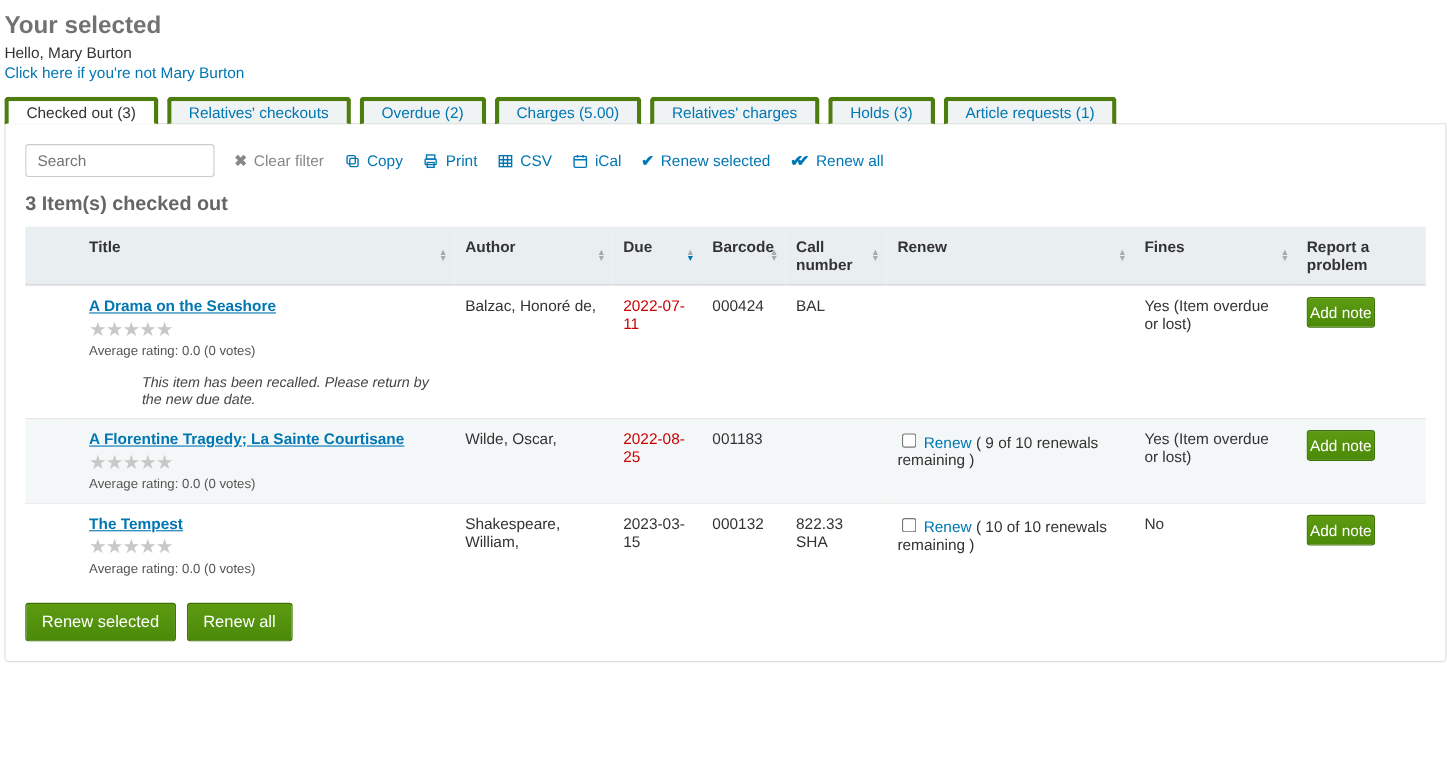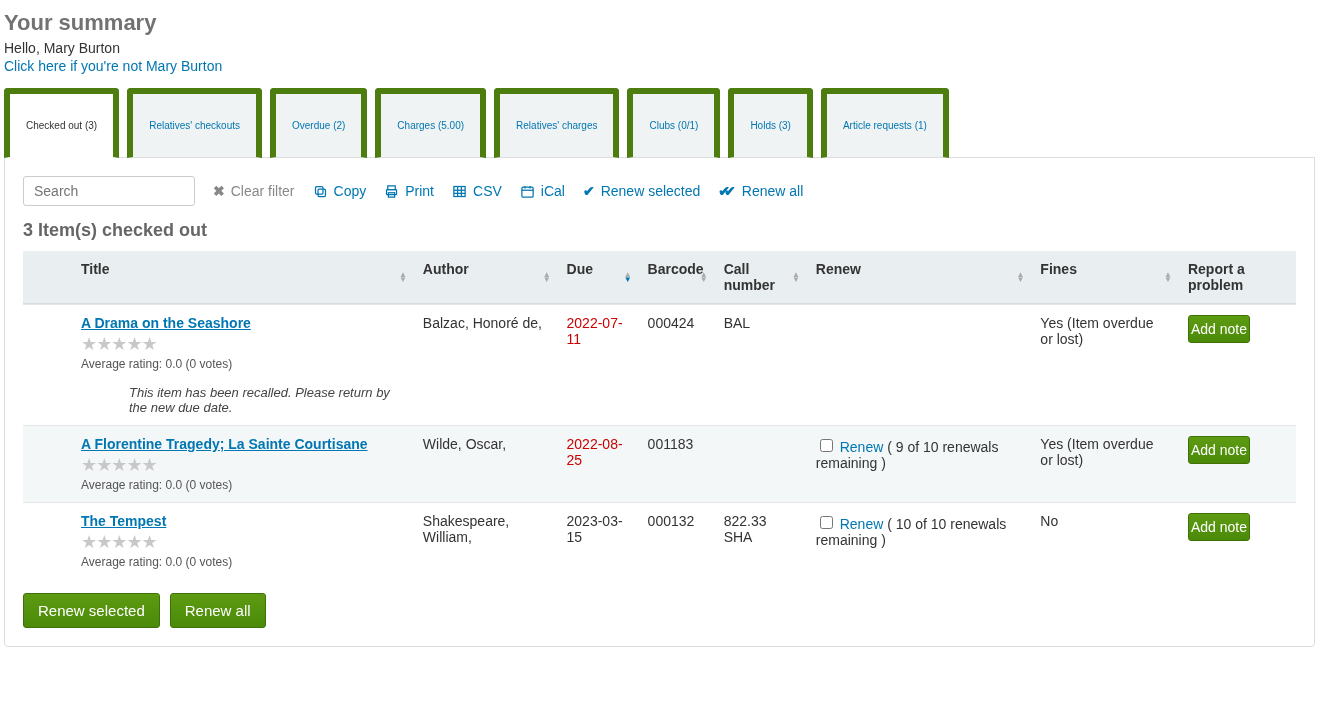--- a/index.html
+++ b/index.html
@@ -14,27 +14,27 @@
     font-size: 22px;
     color: #727272;
     font-weight: 600;
     margin: 6px 0 4px 0;
   }
   .greeting { margin: 2px 0; color:#333;}
   a.link { color: #0076b2; text-decoration: none; }
 
   .tabs { display:flex; gap:8px; margin-top:14px; }
   .tab {
-    border:6px solid #4d7c0f;
+    border:4px solid #4d7c0f;
     background:#f0f3f3;
-    padding:26px 16px;
+    padding:2px 16px;
     border-radius:4px 4px 0 0;
     color:#0076b2;
     cursor:pointer;
-    font-size:10px;
+    font-size:14px;
     border-bottom:1px solid #ddd;
   }
   .tab.active {
     background:#fff;
     color:#333;
     border-bottom:1px solid #fff;
     position:relative; z-index:2;
   }
 
   .panel {
@@ -106,31 +106,30 @@
   }
   .btn-green.big{ padding:8px 14px; font-size:15px;}
   .footer-buttons{ margin-top:14px; display:flex; gap:10px;}
   .renew-count{ color:#333; }
 </style>
 </head>
 <body>
 
 
 
-<h2 class="page-title">Your summary</h2>
+<h2 class="page-title">Your selected</h2>
 <div class="greeting">Hello, Mary Burton</div>
 <a href="#" class="link">Click here if you're not Mary Burton</a>
 
 <div class="tabs" id="tabs">
     <div class="tab active">Checked out (3)</div>
     <div class="tab">Relatives' checkouts</div>
     <div class="tab">Overdue (2)</div>
     <div class="tab">Charges (5.00)</div>
     <div class="tab">Relatives' charges</div>
-    <div class="tab">Clubs (0/1)</div>
     <div class="tab">Holds (3)</div>
     <div class="tab">Article requests (1)</div>
   </div>
 
 <div class="panel">
 
   <div class="toolbar">
     <input class="search-input" placeholder="Search" style="">
     <span class="tool disabled">
       <span style="font-weight:bold;">✖</span>

